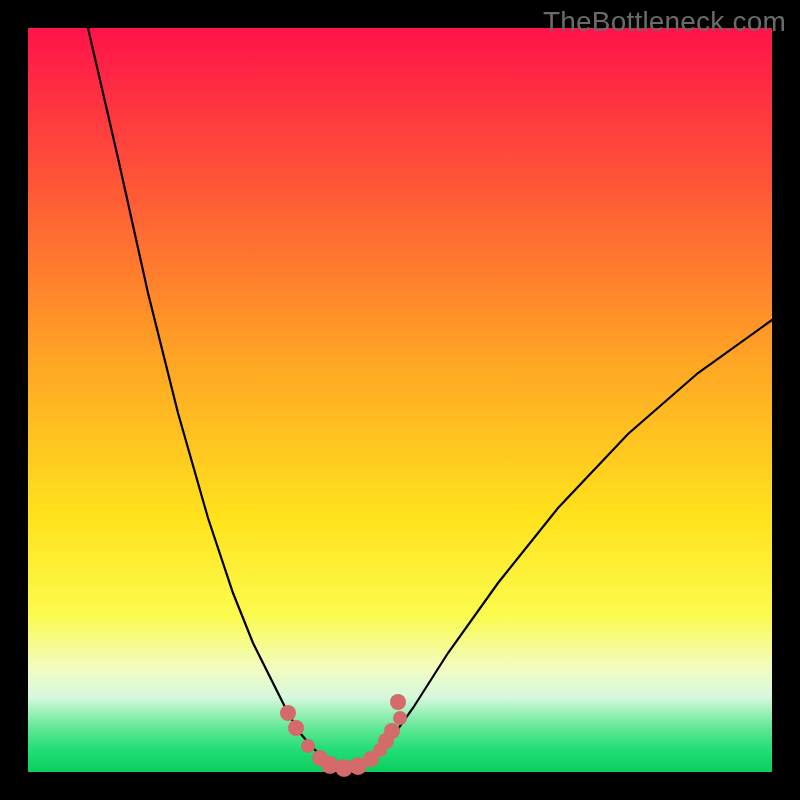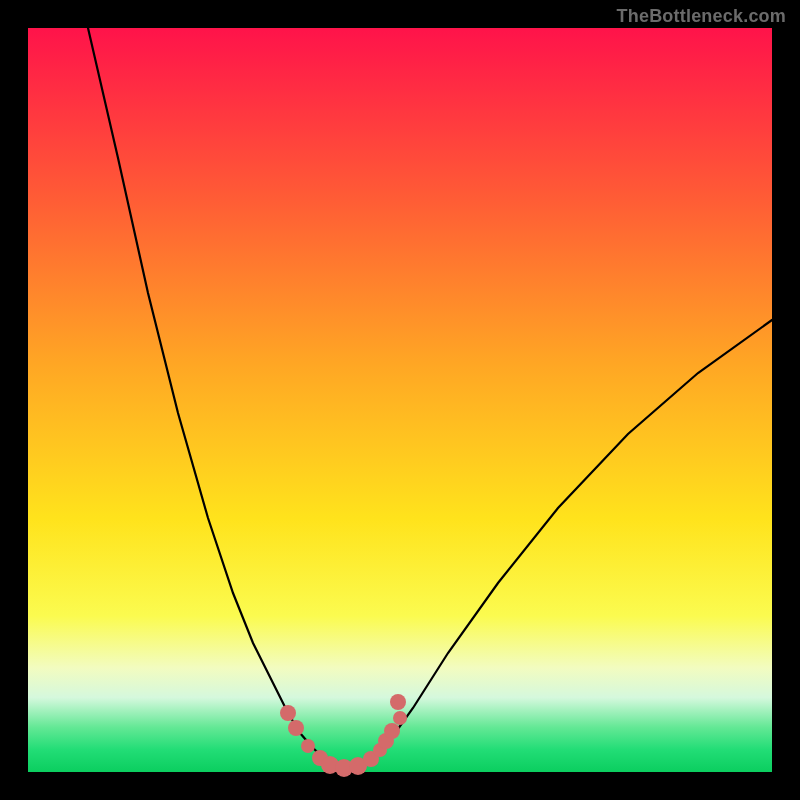--- a/index.html
+++ b/index.html
@@ -29,22 +29,22 @@
       #63e895 94%,
       #22dd76 97%,
       #0bce5f 100%
     );
   }
   .watermark {
     position: absolute;
     top: 6px;
     right: 14px;
     color: #6b6b6b;
-    font-size: 18px;
-    font-weight: 700;
+    font-size: 28px;
+    font-weight: 400;
     letter-spacing: 0.2px;
     user-select: none;
   }
   svg.curve-layer {
     position: absolute;
     left: 0;
     top: 0;
     width: 744px;
     height: 744px;
     overflow: visible;

